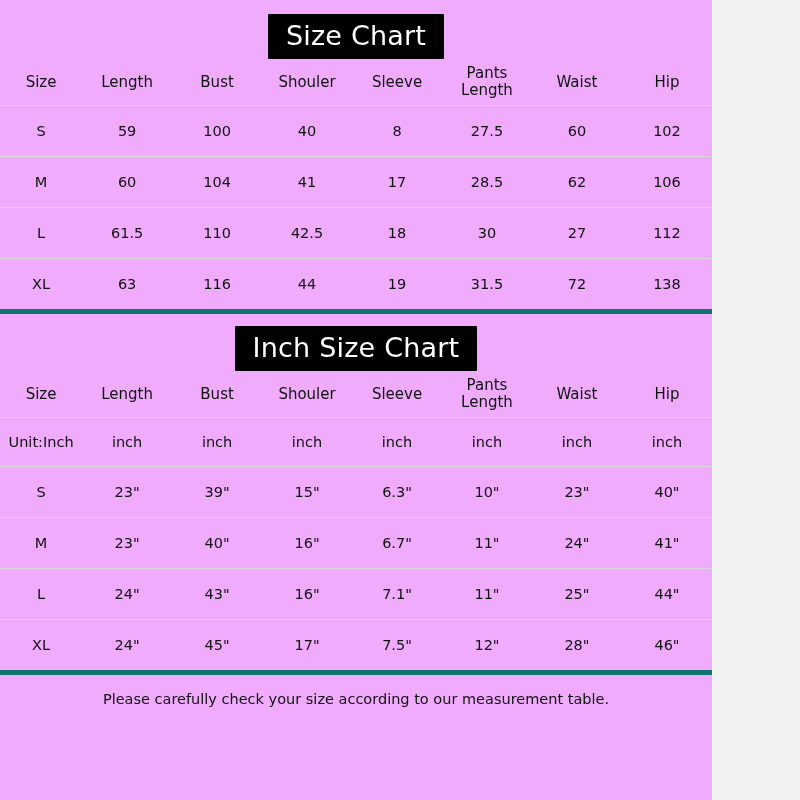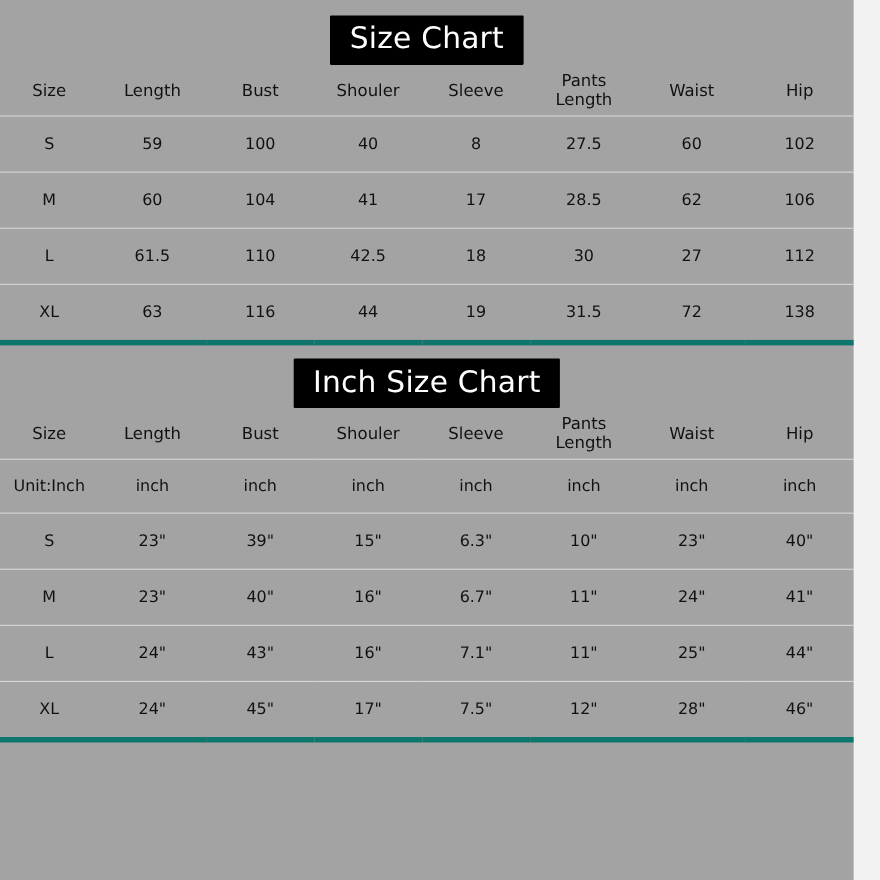--- a/index.html
+++ b/index.html
@@ -8,24 +8,24 @@
   }
   body {
     width: 800px;
     height: 800px;
     background: #f2f2f2;
     font-family: "DejaVu Sans", "Liberation Sans", sans-serif;
     color: #111;
     overflow: hidden;
   }
   .page {
-    width: 776px;
+    width: 712px;
     height: 800px;
     position: relative;
-    background: #a3a3a3;
+    background: #f0abfc;
     box-sizing: border-box;
   }
 
   .title-wrap {
     display: flex;
     justify-content: center;
     align-items: center;
   }
   .title-badge {
     background: #000;
@@ -227,15 +227,16 @@
       <td>17"</td>
       <td>7.5"</td>
       <td>12"</td>
       <td>28"</td>
       <td>46"</td>
     </tr>
   </tbody>
     </table>
 
   <div class="tips">
+    <div class="line">Please carefully check your size according to our measurement table.</div>
   </div>
 
 </div>
 
 </body></html>

